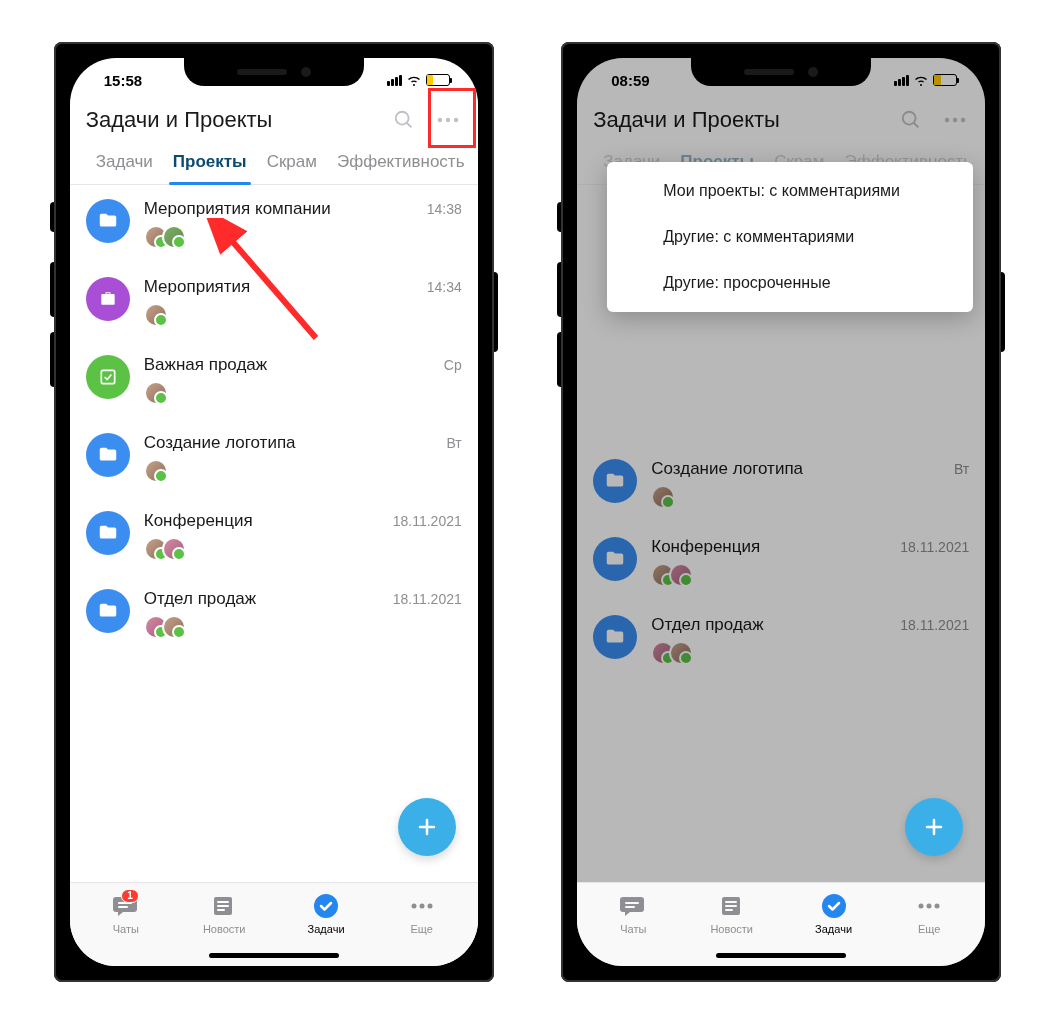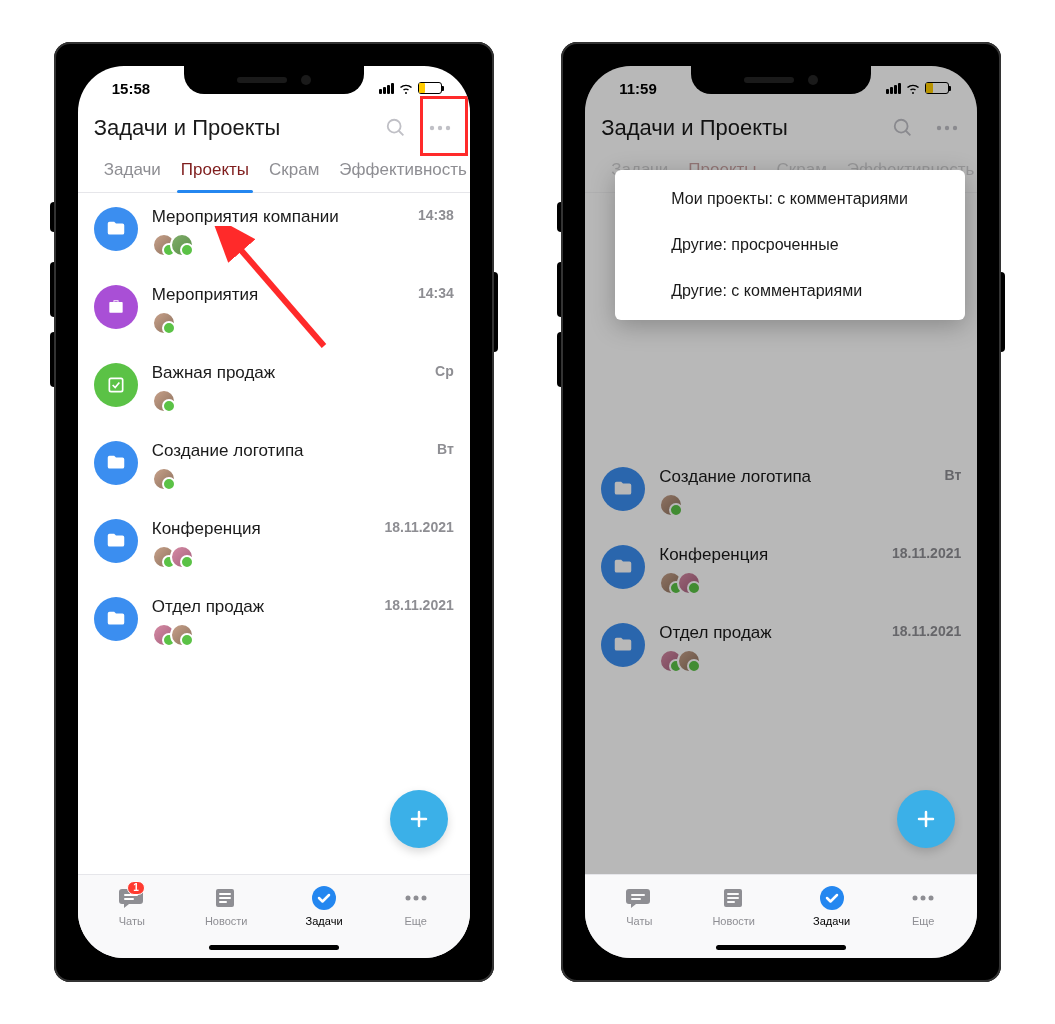--- a/index.html
+++ b/index.html
@@ -11,22 +11,22 @@
     display: flex;
     justify-content: space-around;
     align-items: center;
     padding: 20px;
   }
   .phone {
     position: relative;
     width: 440px;
     height: 940px;
     background: #000;
-    border-radius: 16px;
-    padding: 24px;
+    border-radius: 8px;
+    padding: 16px;
     box-shadow: inset 0 0 0 2px #333;
   }
   .phone::before, .phone::after {
     content:'';
     position:absolute;
     background:#000;
     border-radius:4px;
   }
   
   .btn-left1{position:absolute;left:-4px;top:160px;width:4px;height:30px;background:#000;border-radius:4px 0 0 4px;}
@@ -93,35 +93,35 @@
   }
   .more-highlight::after{
     content:'';
     position:absolute;
     top:-18px;left:-6px;right:-14px;bottom:-14px;
     border:3px solid #ff2a2a;
   }
   
   .tabs{display:flex;gap:0;padding:0 16px;border-bottom:1px solid #e6e6ea;font-size:17px;}
   .tab{padding:10px 10px 12px;color:#8e8e93;white-space:nowrap;}
-  .tab.active{color:#7f1d1d;font-weight:400;position:relative;}
+  .tab.active{color:#0c4a6e;font-weight:700;position:relative;}
   .tab.active::after{content:'';position:absolute;bottom:-1px;left:6px;right:6px;height:3px;background:#2487f0;border-radius:2px;}
   
   .arrow-anno{position:absolute;top:160px;left:136px;z-index:5;pointer-events:none;}
   
   .list{padding:0;}
   .row{display:flex;align-items:flex-start;padding:14px 16px;gap:14px;}
   .circle-icon{width:44px;height:44px;border-radius:50%;display:flex;align-items:center;justify-content:center;flex-shrink:0;color:#fff;}
   .ci-blue{background:#3b8ef0;}
   .ci-purple{background:#a94fd6;}
   .ci-green{background:#5bc246;}
   .row-body{flex:1;min-width:0;}
-  .row-head{display:flex;justify-content:space-between;align-items:flex-start;gap:8px;}
+  .row-head{display:flex;justify-content:space-between;align-items:center;gap:8px;}
   .row-title{font-size:17px;color:#1a1a1a;}
-  .row-time{font-size:14px;color:#8e8e93;white-space:nowrap;font-weight:bold;}
+  .row-time{font-size:14px;color:#8e8e93;white-space:nowrap;}
   .avatars{display:flex;margin-top:6px;}
   .avatar{width:24px;height:24px;border-radius:50%;border:2px solid #fff;margin-right:-6px;position:relative;background:linear-gradient(135deg,#c7a18a,#8b6f5c);}
   .avatar.v2{background:linear-gradient(135deg,#d68aa4,#a35f7c);}
   .avatar.v3{background:linear-gradient(135deg,#7fae6a,#5b8c48);}
   .avatar::after{content:'';position:absolute;right:-2px;bottom:-2px;width:10px;height:10px;background:#5bc246;border:2px solid #fff;border-radius:50%;}
   
   .fab{position:absolute;right:22px;bottom:110px;width:58px;height:58px;border-radius:50%;background:#3bb0e8;display:flex;align-items:center;justify-content:center;color:#fff;font-size:28px;box-shadow:0 4px 10px rgba(0,0,0,.15);}
   
   .navbar{position:absolute;bottom:0;left:0;right:0;height:84px;background:#f9f9fa;border-top:1px solid #e6e6ea;display:flex;justify-content:space-around;align-items:flex-start;padding:10px 10px 0;}
   .nav-item{display:flex;flex-direction:column;align-items:center;gap:4px;color:#8e8e93;font-size:11px;position:relative;}
@@ -368,21 +368,21 @@
 
 <div class="phone">
   <div class="btn-left1"></div>
     <div class="btn-left2"></div>
     <div class="btn-left3"></div>
     <div class="btn-right"></div>
   <div class="screen">
     <div class="notch"></div>
 
     <div class="statusbar">
-      <span>11:59</span>
+      <span>08:59</span>
       <span class="right">
         <span class="signal">
             <i></i>
             <i></i>
             <i></i>
             <i></i>
           </span>
         <span>
           <svg width="16" height="12" viewBox="0 0 16 12">
               <path d="M8 10a1 1 0 100 2 1 1 0 000-2zm-3-2.5a5 5 0 016 0l-1 1a3.5 3.5 0 00-4 0zM2 5a9.5 9.5 0 0112 0l-1 1a8 8 0 00-10 0z" fill="#000"></path>
@@ -479,24 +479,24 @@
           <line x1="5" y1="12" x2="19" y2="12"></line>
         </svg>
     </div>
 
     <div class="dim-overlay"></div>
     <div class="dropdown">
       <div class="dd-item dd-indent">
           <span>Мои проекты: с комментариями</span>
         </div>
       <div class="dd-item dd-indent">
+          <span>Другие: с комментариями</span>
+        </div>
+      <div class="dd-item dd-indent">
           <span>Другие: просроченные</span>
-        </div>
-      <div class="dd-item dd-indent">
-          <span>Другие: с комментариями</span>
         </div>
     </div>
 
     <div class="navbar dim-nav">
       <div class="nav-item">
         <div class="nav-icon">
           <svg width="28" height="24" viewBox="0 0 28 24" fill="#8e8e93">
               <path d="M4 3h18a3 3 0 013 3v9a3 3 0 01-3 3H11l-5 4v-4H4a3 3 0 01-3-3V6a3 3 0 013-3z"></path>
               <rect x="6" y="8" width="14" height="2" rx="1" fill="#f9f9fa"></rect>
               <rect x="6" y="12" width="10" height="2" rx="1" fill="#f9f9fa"></rect>

